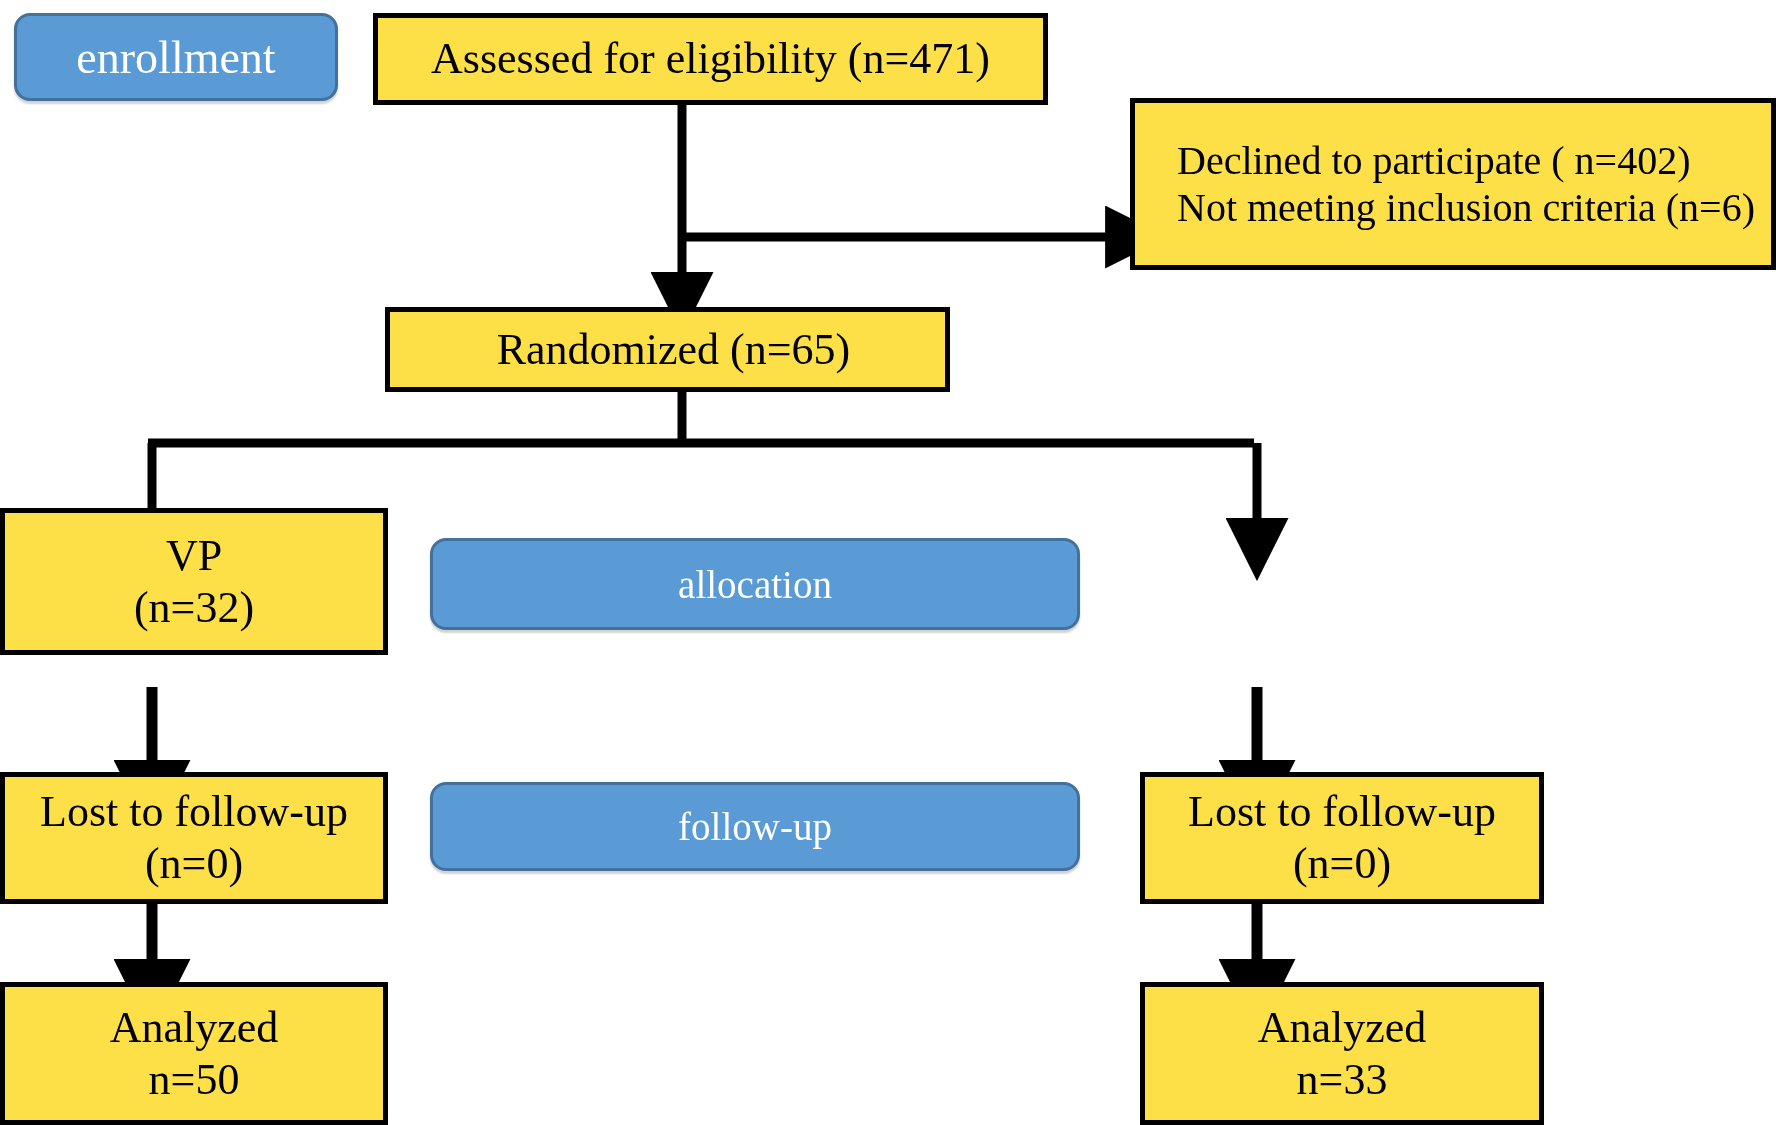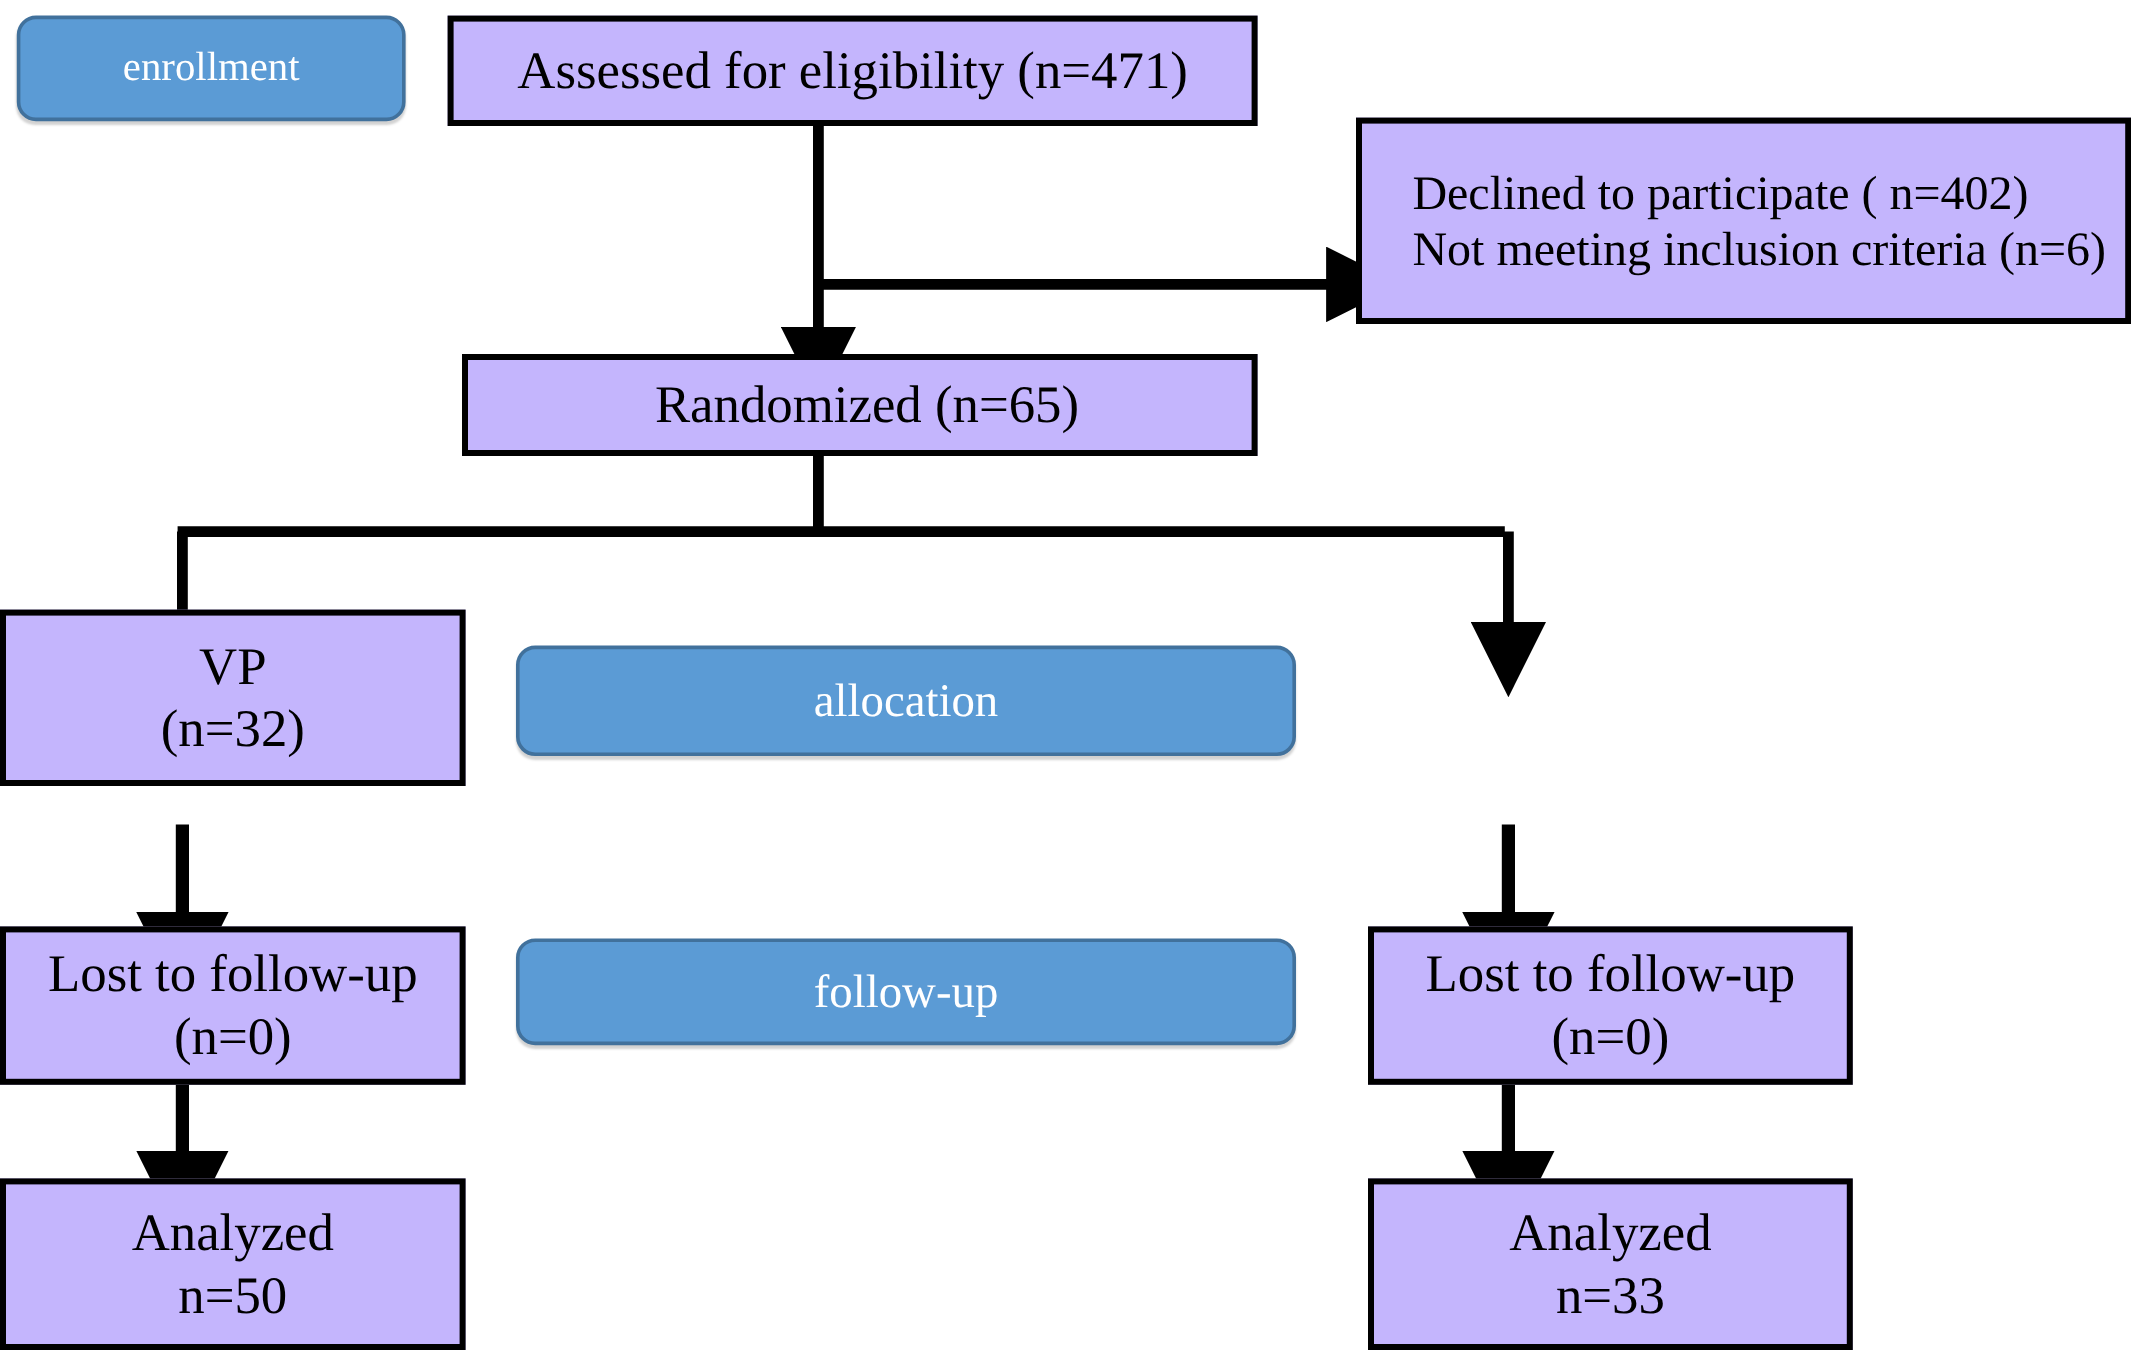--- a/index.html
+++ b/index.html
@@ -25,21 +25,21 @@
     width: 1776px;
     height: 1125px;
     z-index: 1;
     pointer-events: none;
   }
 
   
   .node {
     position: absolute;
     z-index: 2;
-    background: #c4b5fd;
+    background: #fde047;
     border: 5px solid #000000;
     display: flex;
     flex-direction: column;
     justify-content: center;
     align-items: center;
     color: #000000;
     line-height: 1.18;
     text-align: center;
   }
 
@@ -67,21 +67,21 @@
     border-radius: 16px;
     display: flex;
     justify-content: center;
     align-items: center;
     color: #ffffff;
     text-align: center;
     box-shadow: 0 3px 2px rgba(0,0,0,0.18);
   }
 
   
-  .fs-enroll   { font-size: 34px; }
+  .fs-enroll   { font-size: 46px; }
   .fs-stage    { font-size: 39px; }
   .fs-box      { font-size: 44px; }
   .fs-excl     { font-size: 40px; }
 </style>
 </head>
 <body>
 
 <div id="diagram-root">
 
   <svg id="connectors" viewBox="0 0 1776 1125" width="1776" height="1125">
@@ -117,21 +117,21 @@
 
   <div class="node fs-box" style="left:373px; top:13px; width:675px; height:92px;">
     <span class="line">Assessed for eligibility (n=471)</span>
   </div>
 
   <div class="node left-align fs-excl" style="left:1130px; top:98px; width:646px; height:172px;">
     <span class="line indent">Declined to participate ( n=402)</span>
     <span class="line indent">Not meeting inclusion criteria (n=6)</span>
   </div>
 
-  <div class="node fs-box" style="left:385px; top:295px; width:663px; height:85px;padding-left:12px;">
+  <div class="node fs-box" style="left:385px; top:307px; width:565px; height:85px;padding-left:12px;">
     <span class="line">Randomized (n=65)</span>
   </div>
 
   <div class="node fs-box" style="left:0px; top:508px; width:388px; height:147px;">
     <span class="line">VP</span>
     <span class="line">(n=32)</span>
   </div>
 
   <div class="stage-pill fs-stage" style="left:430px; top:538px; width:650px; height:92px;">
     <span>allocation</span>

